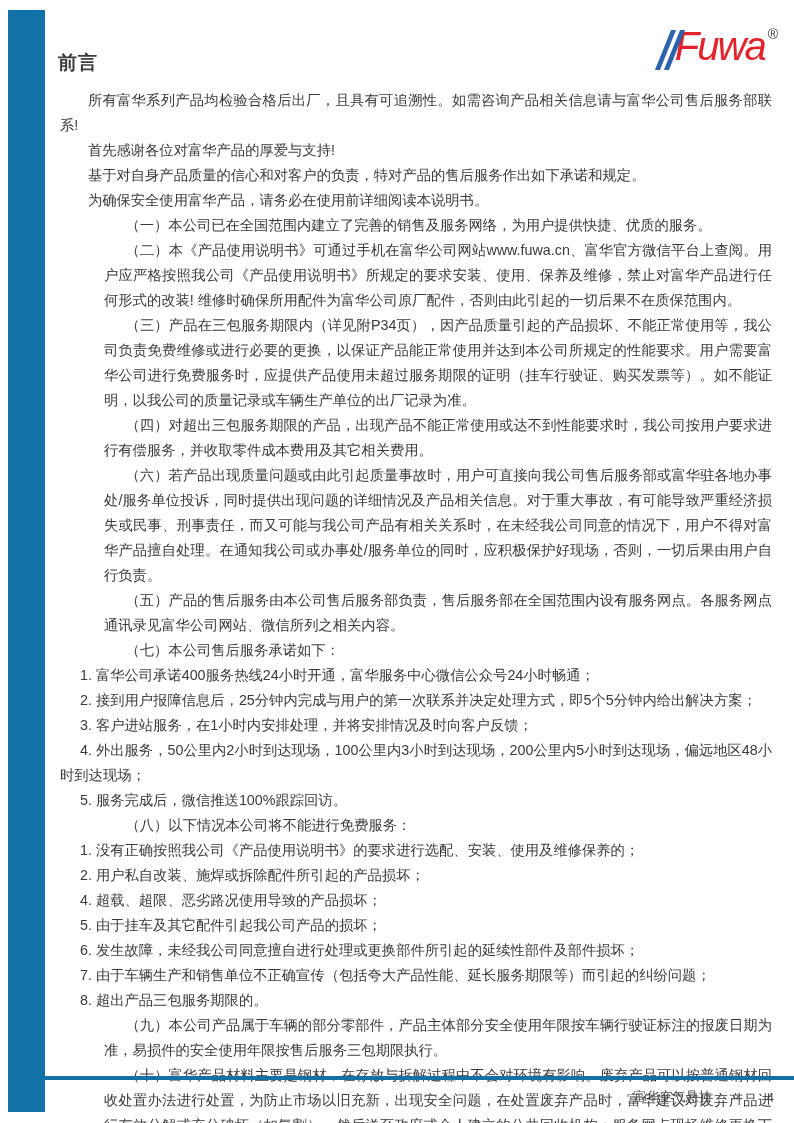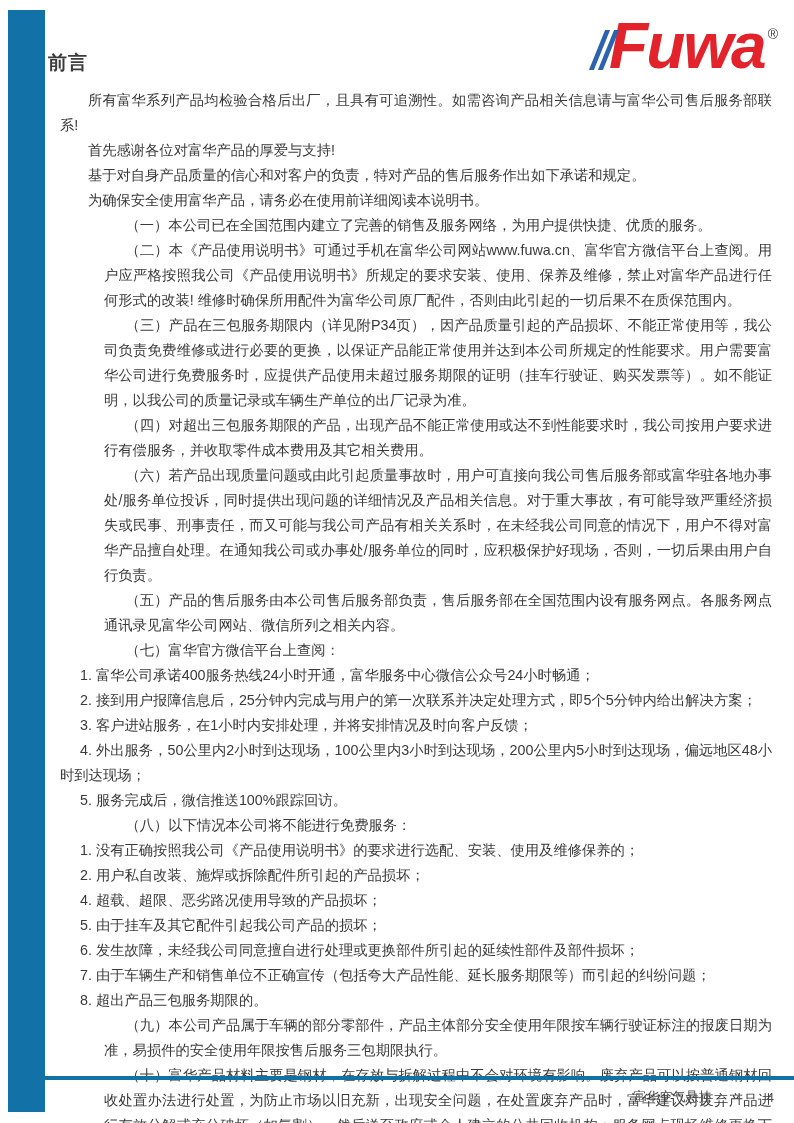--- a/index.html
+++ b/index.html
@@ -16,21 +16,21 @@
   .accent-bar {
     position: absolute;
     left: 8px;
     top: 10px;
     width: 37px;
     height: 1102px;
     background: #1272a8;
   }
   .page-title {
     position: absolute;
-    left: 48px;
+    left: 58px;
     top: 50px;
     font-size: 19px;
     font-weight: bold;
     color: #3c3c3c;
     letter-spacing: 1px;
   }
   .logo {
     position: absolute;
     top: 20px;
     right: 16px;
@@ -46,22 +46,22 @@
   .logo .slash {
     display: inline-block;
     width: 5px;
     height: 40px;
     background: #2b63ad;
     transform: skewX(-22deg);
     margin-right: 4px;
   }
   .logo .wordmark {
     font-style: italic;
-    font-weight: bold;
-    font-size: 64px;
+    font-weight: normal;
+    font-size: 40px;
     line-height: 52px;
     color: #e3232b;
     letter-spacing: -2px;
   }
   .logo .reg {
     font-size: 14px;
     font-style: normal;
     color: #3a3a3a;
     margin-left: 3px;
     margin-top: 6px;
@@ -121,21 +121,21 @@
       <p class="intro">所有富华系列产品均检验合格后出厂，且具有可追溯性。如需咨询产品相关信息请与富华公司售后服务部联系!</p>
       <p class="intro">首先感谢各位对富华产品的厚爱与支持!</p>
       <p class="intro">基于对自身产品质量的信心和对客户的负责，特对产品的售后服务作出如下承诺和规定。</p>
       <p class="intro">为确保安全使用富华产品，请务必在使用前详细阅读本说明书。</p>
       <p class="item">（一）本公司已在全国范围内建立了完善的销售及服务网络，为用户提供快捷、优质的服务。</p>
       <p class="item">（二）本《产品使用说明书》可通过手机在富华公司网站www.fuwa.cn、富华官方微信平台上查阅。用户应严格按照我公司《产品使用说明书》所规定的要求安装、使用、保养及维修，禁止对富华产品进行任何形式的改装! 维修时确保所用配件为富华公司原厂配件，否则由此引起的一切后果不在质保范围内。</p>
       <p class="item">（三）产品在三包服务期限内（详见附P34页），因产品质量引起的产品损坏、不能正常使用等，我公司负责免费维修或进行必要的更换，以保证产品能正常使用并达到本公司所规定的性能要求。用户需要富华公司进行免费服务时，应提供产品使用未超过服务期限的证明（挂车行驶证、购买发票等）。如不能证明，以我公司的质量记录或车辆生产单位的出厂记录为准。</p>
       <p class="item">（四）对超出三包服务期限的产品，出现产品不能正常使用或达不到性能要求时，我公司按用户要求进行有偿服务，并收取零件成本费用及其它相关费用。</p>
       <p class="item">（六）若产品出现质量问题或由此引起质量事故时，用户可直接向我公司售后服务部或富华驻各地办事处/服务单位投诉，同时提供出现问题的详细情况及产品相关信息。对于重大事故，有可能导致严重经济损失或民事、刑事责任，而又可能与我公司产品有相关关系时，在未经我公司同意的情况下，用户不得对富华产品擅自处理。在通知我公司或办事处/服务单位的同时，应积极保护好现场，否则，一切后果由用户自行负责。</p>
       <p class="item">（五）产品的售后服务由本公司售后服务部负责，售后服务部在全国范围内设有服务网点。各服务网点通讯录见富华公司网站、微信所列之相关内容。</p>
-      <p class="item">（七）富华官方微信平台上查阅：</p>
+      <p class="item">（七）本公司售后服务承诺如下：</p>
       <p class="num">1. 富华公司承诺400服务热线24小时开通，富华服务中心微信公众号24小时畅通；</p>
       <p class="num">2. 接到用户报障信息后，25分钟内完成与用户的第一次联系并决定处理方式，即5个5分钟内给出解决方案；</p>
       <p class="num">3. 客户进站服务，在1小时内安排处理，并将安排情况及时向客户反馈；</p>
       <p class="num">4. 外出服务，50公里内2小时到达现场，100公里内3小时到达现场，200公里内5小时到达现场，偏远地区48小时到达现场；</p>
       <p class="num">5. 服务完成后，微信推送100%跟踪回访。</p>
       <p class="item">（八）以下情况本公司将不能进行免费服务：</p>
       <p class="num">1. 没有正确按照我公司《产品使用说明书》的要求进行选配、安装、使用及维修保养的；</p>
       <p class="num">2. 用户私自改装、施焊或拆除配件所引起的产品损坏；</p>
       <p class="num">4. 超载、超限、恶劣路况使用导致的产品损坏；</p>
       <p class="num">5. 由于挂车及其它配件引起我公司产品的损坏；</p>

